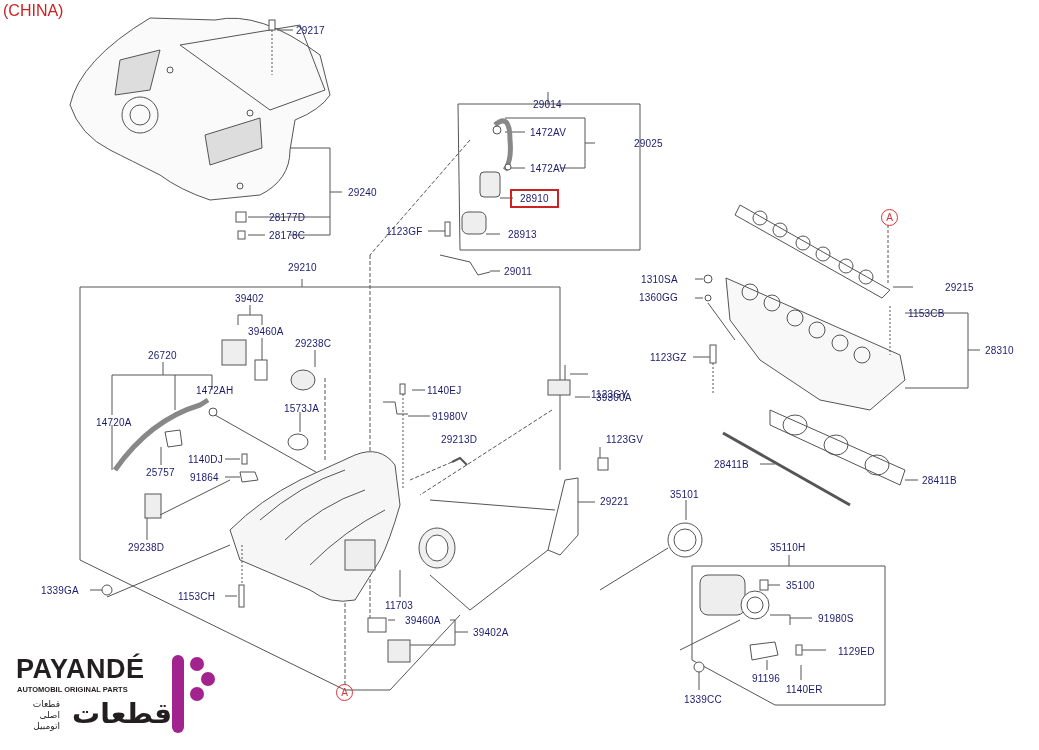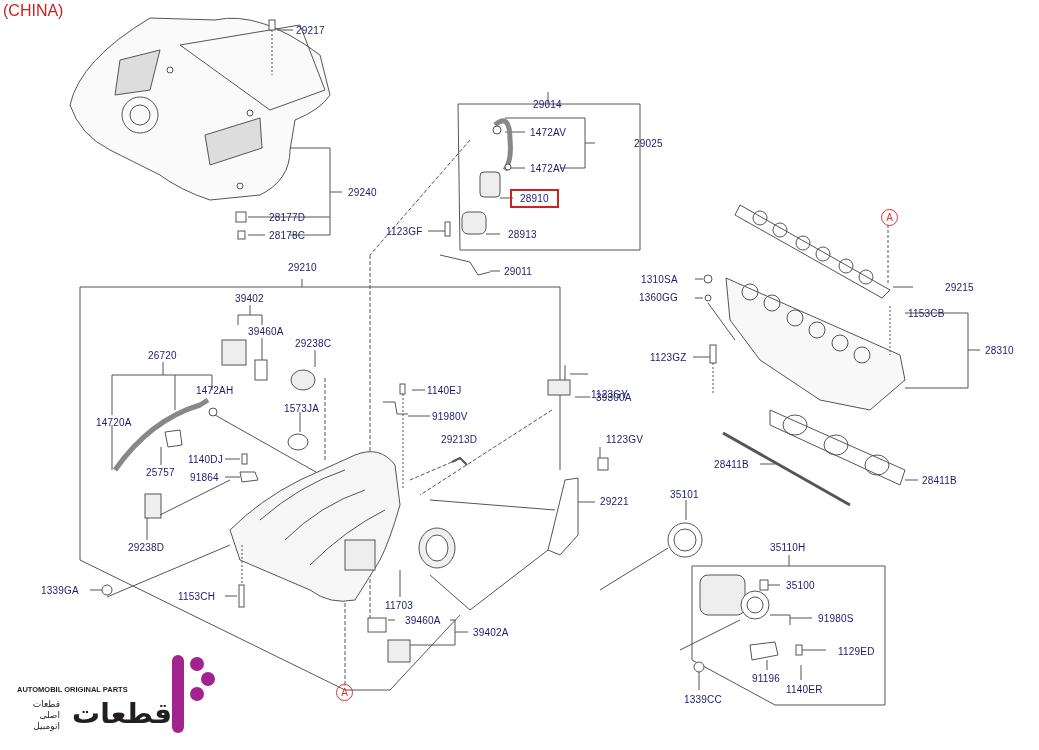--- a/index.html
+++ b/index.html
@@ -278,20 +278,21 @@
 <div class="lbl" style="left:670px;top:489px;">35101</div>
 <div class="lbl" style="left:770px;top:542px;">35110H</div>
 <div class="lbl" style="left:786px;top:580px;">35100</div>
 <div class="lbl" style="left:818px;top:613px;">91980S</div>
 <div class="lbl" style="left:838px;top:646px;">1129ED</div>
 <div class="lbl" style="left:752px;top:673px;">91196</div>
 <div class="lbl" style="left:786px;top:684px;">1140ER</div>
 <div class="lbl" style="left:684px;top:694px;">1339CC</div>
 
 <div class="logo">
+  <div class="brand">PAYANDÉ</div>
   <div class="tagline">AUTOMOBIL ORIGINAL PARTS</div>
   <div class="fa-big">قطعات</div>
   <div class="fa-small">
     <div>قطعات</div>
     <div>اصلی</div>
     <div>اتومبیل</div>
   </div>
   <div class="bar"></div>
   <div class="dot" style="left:174px;top:2px;"></div>
   <div class="dot" style="left:185px;top:17px;"></div>

